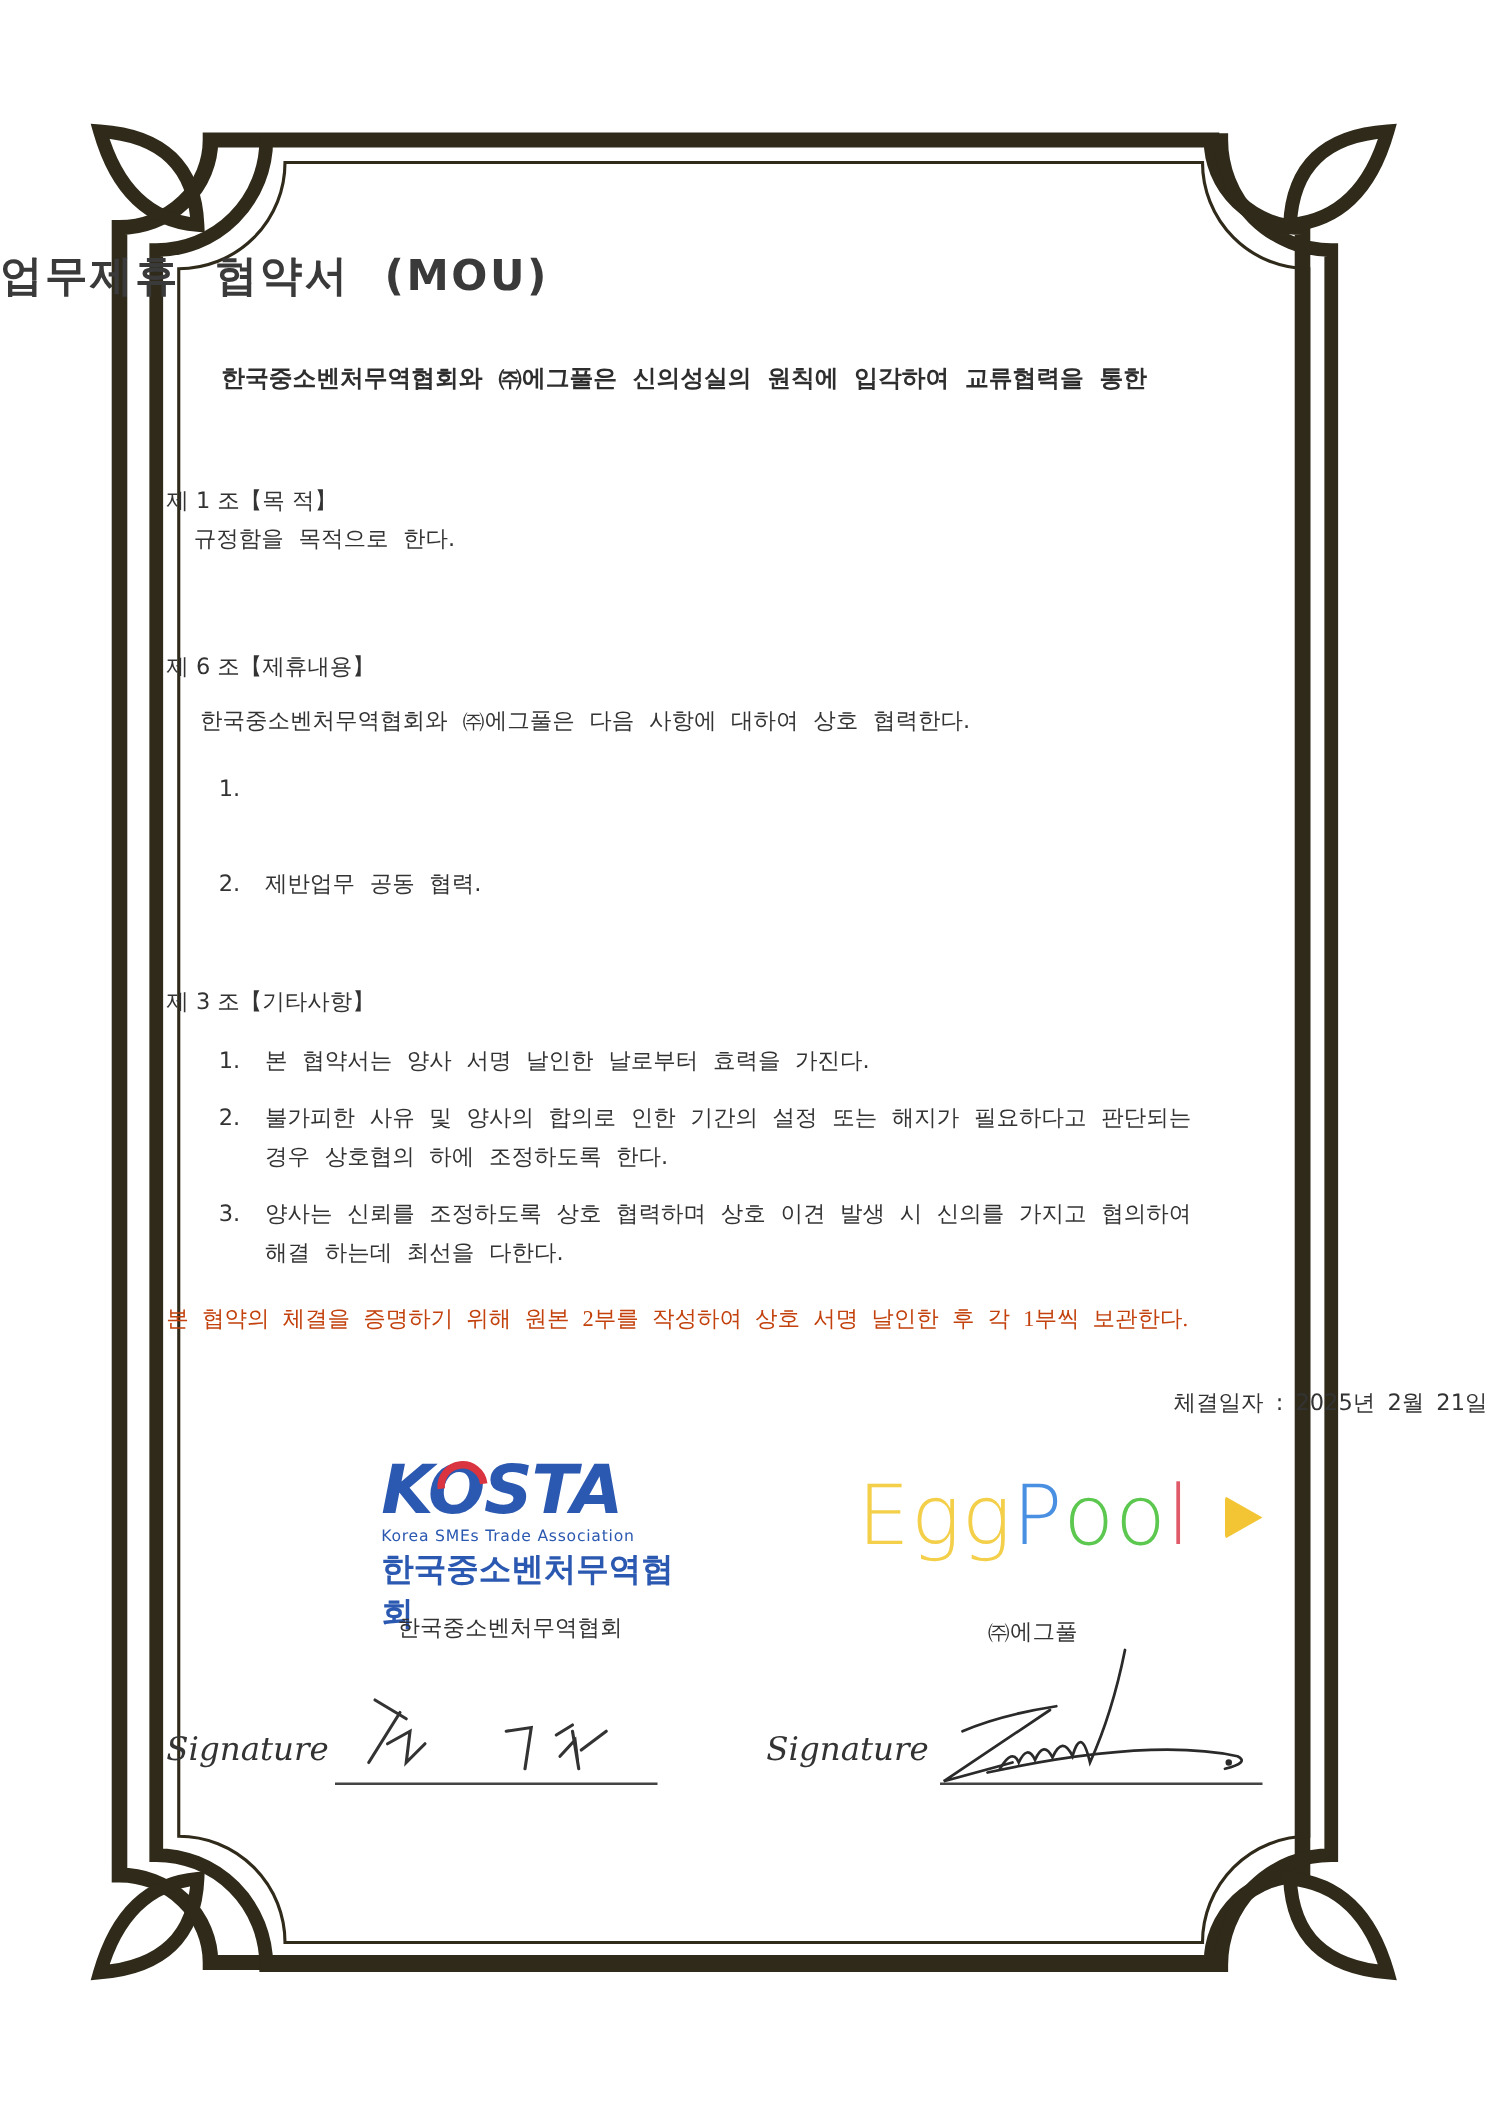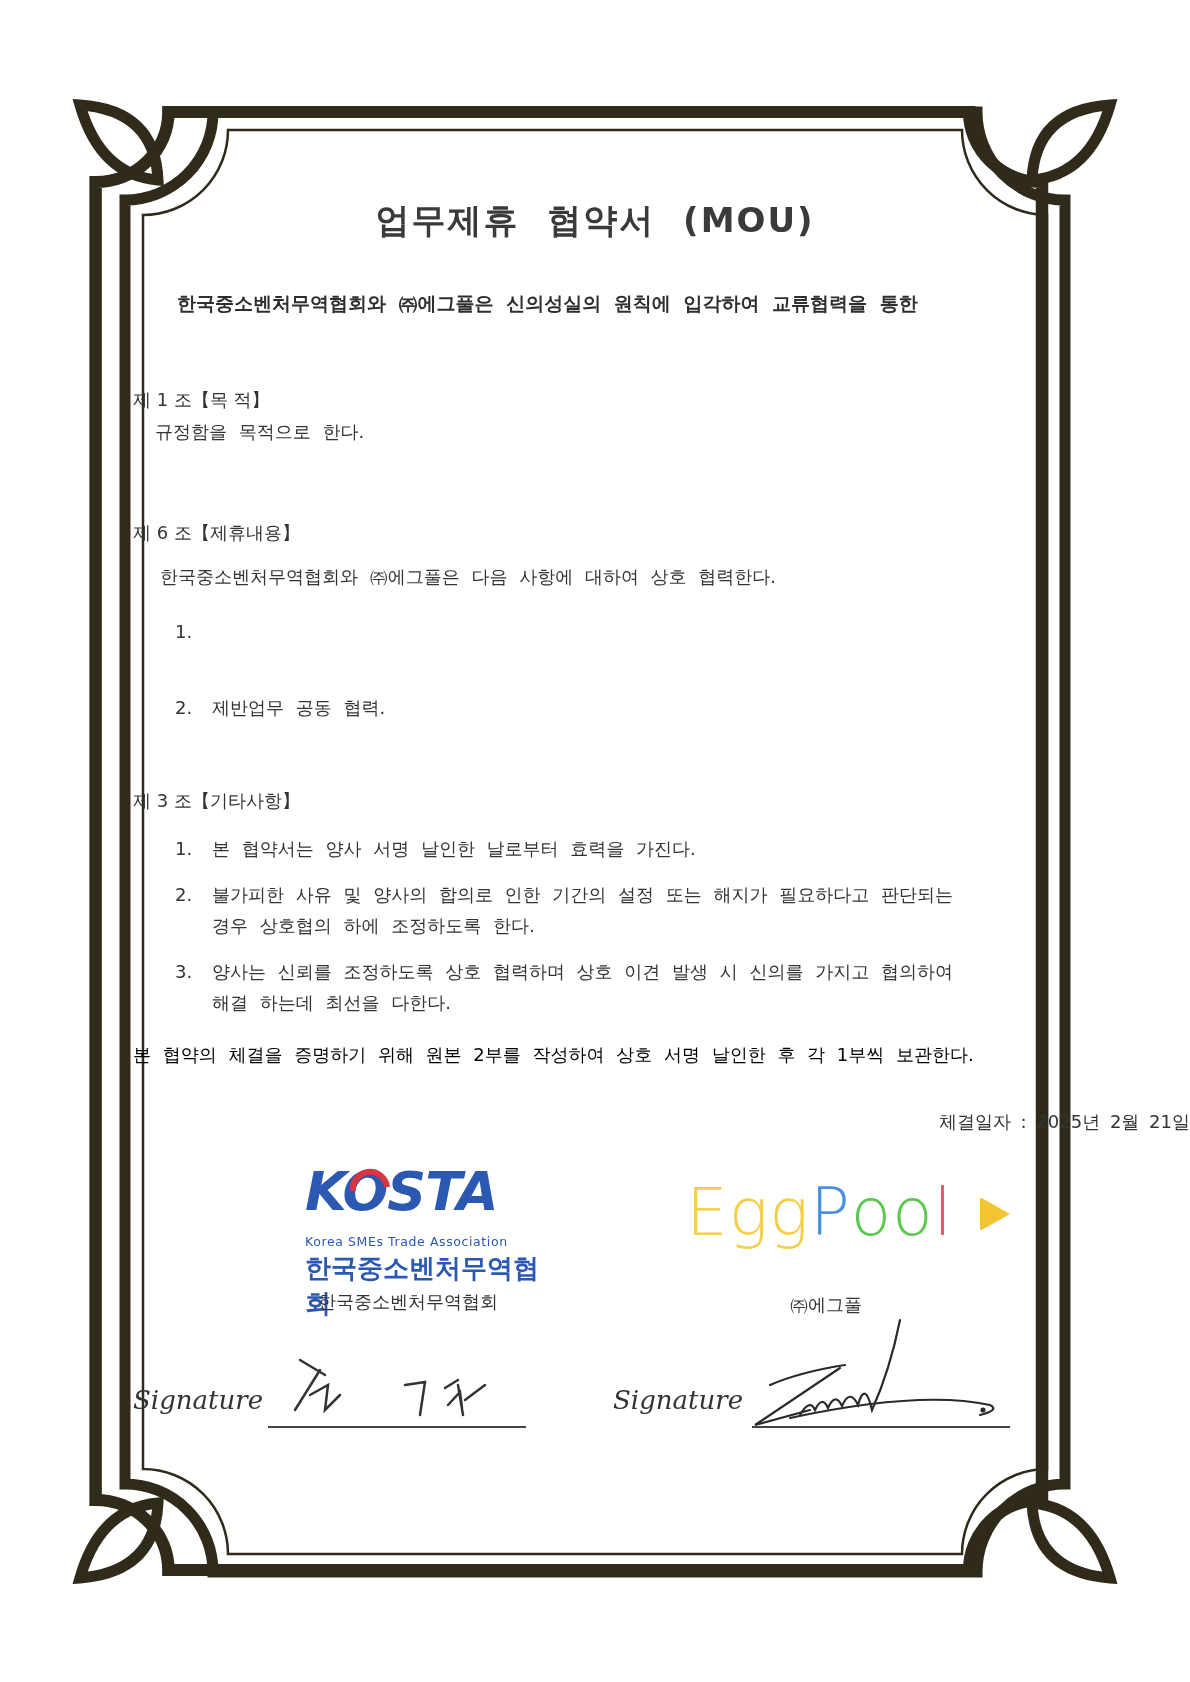--- a/index.html
+++ b/index.html
@@ -3,35 +3,35 @@
 <meta charset="utf-8">
 <style>
   html, body { margin: 0; padding: 0; }
   body {
     width: 1190px; height: 1682px; background: #ffffff; position: relative; overflow: hidden;
     font-family: "DejaVu Sans", "Liberation Sans", sans-serif; color: #2a2a2a;
   }
   .frame-svg { position: absolute; left: 0; top: 0; width: 1190px; height: 1682px; pointer-events: none; }
   .abs { position: absolute; }
   .title {
-    left: 0; width: 1190px; top: 198px; text-align: center;
+    left: 0; width: 1190px; top: 198px; text-align: left;
     font-size: 34px; font-weight: bold; color: #3a3a3a; letter-spacing: 2px; word-spacing: 14px;
   }
   .preamble { left: 155px; top: 287px; width: 880px; font-size: 19px; font-weight: bold; color: #2e2e2e; line-height: 33px; word-spacing: 6px; }
   .preamble .l1 { padding-left: 22px; display: block; }
   .article-head { left: 133px; font-size: 18px; color: #333; }
   .body-text { font-size: 18px; color: #333; line-height: 32px; word-spacing: 6px; }
   .item { position: absolute; font-size: 18px; color: #333; line-height: 31px; word-spacing: 6px; }
   .item .num { position: absolute; left: 0; top: 0; }
   .item .txt { position: absolute; left: 37px; top: 0; white-space: nowrap; }
-  .closing { left: 133px; top: 1043px; font-size: 18px; color: #000000; word-spacing: 6px; white-space: nowrap; }
+  .closing { left: 133px; top: 1043px; font-size: 18px; color: #c2410c; word-spacing: 6px; white-space: nowrap; font-family: Liberation Serif, serif; }
   .date { left: 0; width: 1190px; top: 1110px; text-align: right; font-size: 18px; color: #333; word-spacing: 4px; }
   .kosta-logo { left: 305px; top: 1165px; width: 240px; }
   .kosta-word { font-family: "DejaVu Sans", sans-serif; font-weight: bold; font-size: 54px; color: #2b58b0; letter-spacing: -1px; line-height: 54px; font-style: italic; }
-  .kosta-sub { font-size: 12.5px; color: #2b58b0; letter-spacing: 0.6px; margin-top: 15px; }
+  .kosta-sub { font-size: 12.5px; color: #2b58b0; letter-spacing: 0.6px; margin-top: 2px; }
   .kosta-kr { font-size: 26px; font-weight: bold; color: #2b58b0; margin-top: 2px; letter-spacing: 0px; }
   .eggpool { left: 686px; top: 1178px; font-size: 66px; font-family: "DejaVu Sans", sans-serif; font-weight: 300; letter-spacing: 1px; line-height: 70px; }
   .eggpool span { display: inline-block; }
   .play-icon { left: 980px; top: 1197px; width: 0; height: 0; border-top: 17px solid transparent; border-bottom: 17px solid transparent; border-left: 30px solid #f3c534; border-radius: 3px; }
   .party-name { font-size: 18px; color: #333; }
   .sig-label { font-family: "DejaVu Serif", serif; font-style: italic; font-size: 26px; color: #333; }
   .sig-line { height: 1.5px; background: #444; }
 </style>
 </head>
 <body>

